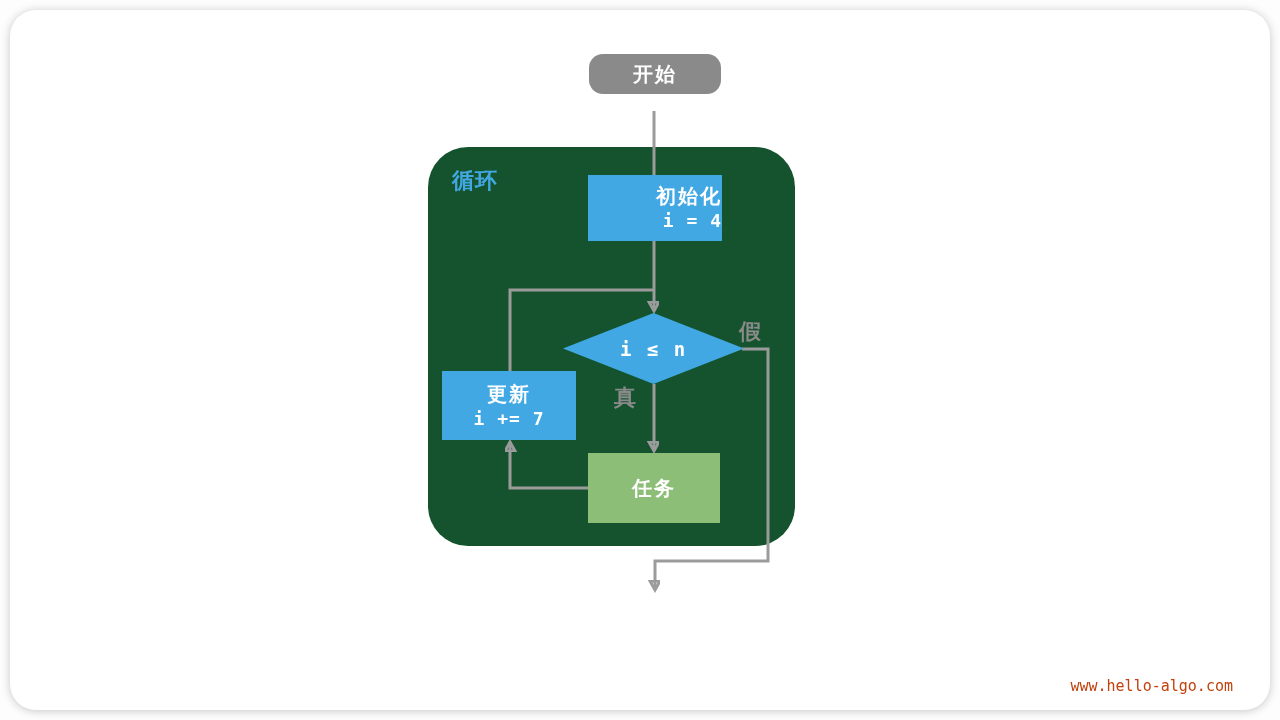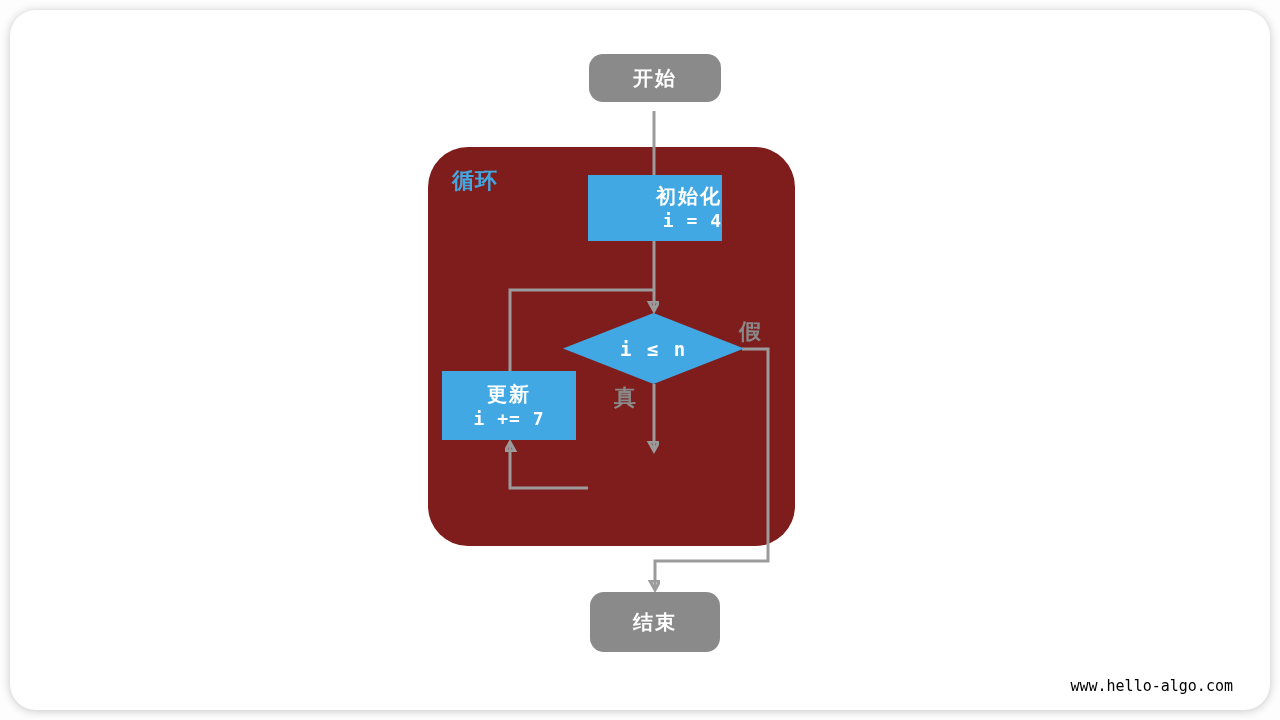--- a/index.html
+++ b/index.html
@@ -15,21 +15,21 @@
     background: #ffffff;
     border-radius: 26px;
     box-shadow: 0 1px 10px rgba(0,0,0,0.22);
   }
   .diagram { position: absolute; inset: 0; }
 
   .loop-region {
     position: absolute;
     left: 428px; top: 147px;
     width: 367px; height: 399px;
-    background: #7f1d1d;
+    background: #14532d;
     border-radius: 40px;
     z-index: 1;
   }
   .loop-label {
     position: absolute;
     left: 24px; top: 19px;
     font-size: 22px;
     font-weight: bold;
     color: #41a8e3;
     letter-spacing: 1px;
@@ -52,21 +52,21 @@
     color: #ffffff;
     z-index: 3;
     text-align: center;
   }
   .node .zh { font-size: 20px; font-weight: bold; letter-spacing: 2px; line-height: 26px; }
   .node .code {
     font-family: "DejaVu Sans Mono", "Liberation Mono", monospace;
     font-size: 18px; font-weight: bold; line-height: 24px; letter-spacing: 1px;
   }
 
-  .node-start { left: 589px; top: 54px;  width: 132px; height: 48px; background: #8a8a8a; border-radius: 14px; }
+  .node-start { left: 589px; top: 54px;  width: 132px; height: 40px; background: #8a8a8a; border-radius: 14px; }
   .node-end   { left: 590px; top: 592px; width: 130px; height: 60px; background: #8a8a8a; border-radius: 14px; }
   .node-init  { left: 588px; top: 175px; width: 134px; height: 66px; background: #41a8e3; align-items: flex-end; }
   .node-update{ left: 442px; top: 371px; width: 134px; height: 69px; background: #41a8e3; text-align: center; }
   .node-task  { left: 588px; top: 453px; width: 132px; height: 70px; background: #8cbe78; }
   .node-cond  {
     left: 563px; top: 313px; width: 181px; height: 71px;
     background: #41a8e3;
     clip-path: polygon(50% 0%, 100% 50%, 50% 100%, 0% 50%);
   }
   .node-cond .code { font-size: 19px; letter-spacing: 2px; }
@@ -79,21 +79,21 @@
     z-index: 4;
   }
   .edge-label-false { left: 739px; top: 317px; }
   .edge-label-true  { left: 614px; top: 383px; }
 
   .watermark {
     position: absolute;
     right: 47px; top: 677px;
     font-family: "DejaVu Sans Mono", "Liberation Mono", monospace;
     font-size: 15px;
-    color: #000000;
+    color: #c2410c;
     z-index: 4;
   }
 </style>
 </head>
 <body>
 
 <div class="card"></div>
 
 <div class="diagram">
 
@@ -126,23 +126,23 @@
 
   <div class="node node-cond">
     <span class="code">i ≤ n</span>
   </div>
 
   <div class="node node-update">
     <span class="zh">更新</span>
     <span class="code">i += 7</span>
   </div>
 
+  <div class="node node-task">
+    <span class="zh">任务</span>
+  </div>
 
-  <div class="node node-end">
-    <span class="zh">结束</span>
-  </div>
 
   <span class="edge-label edge-label-false">假</span>
   <span class="edge-label edge-label-true">真</span>
 
   <span class="watermark">www.hello-algo.com</span>
 
 </div>
 
 </body></html>

